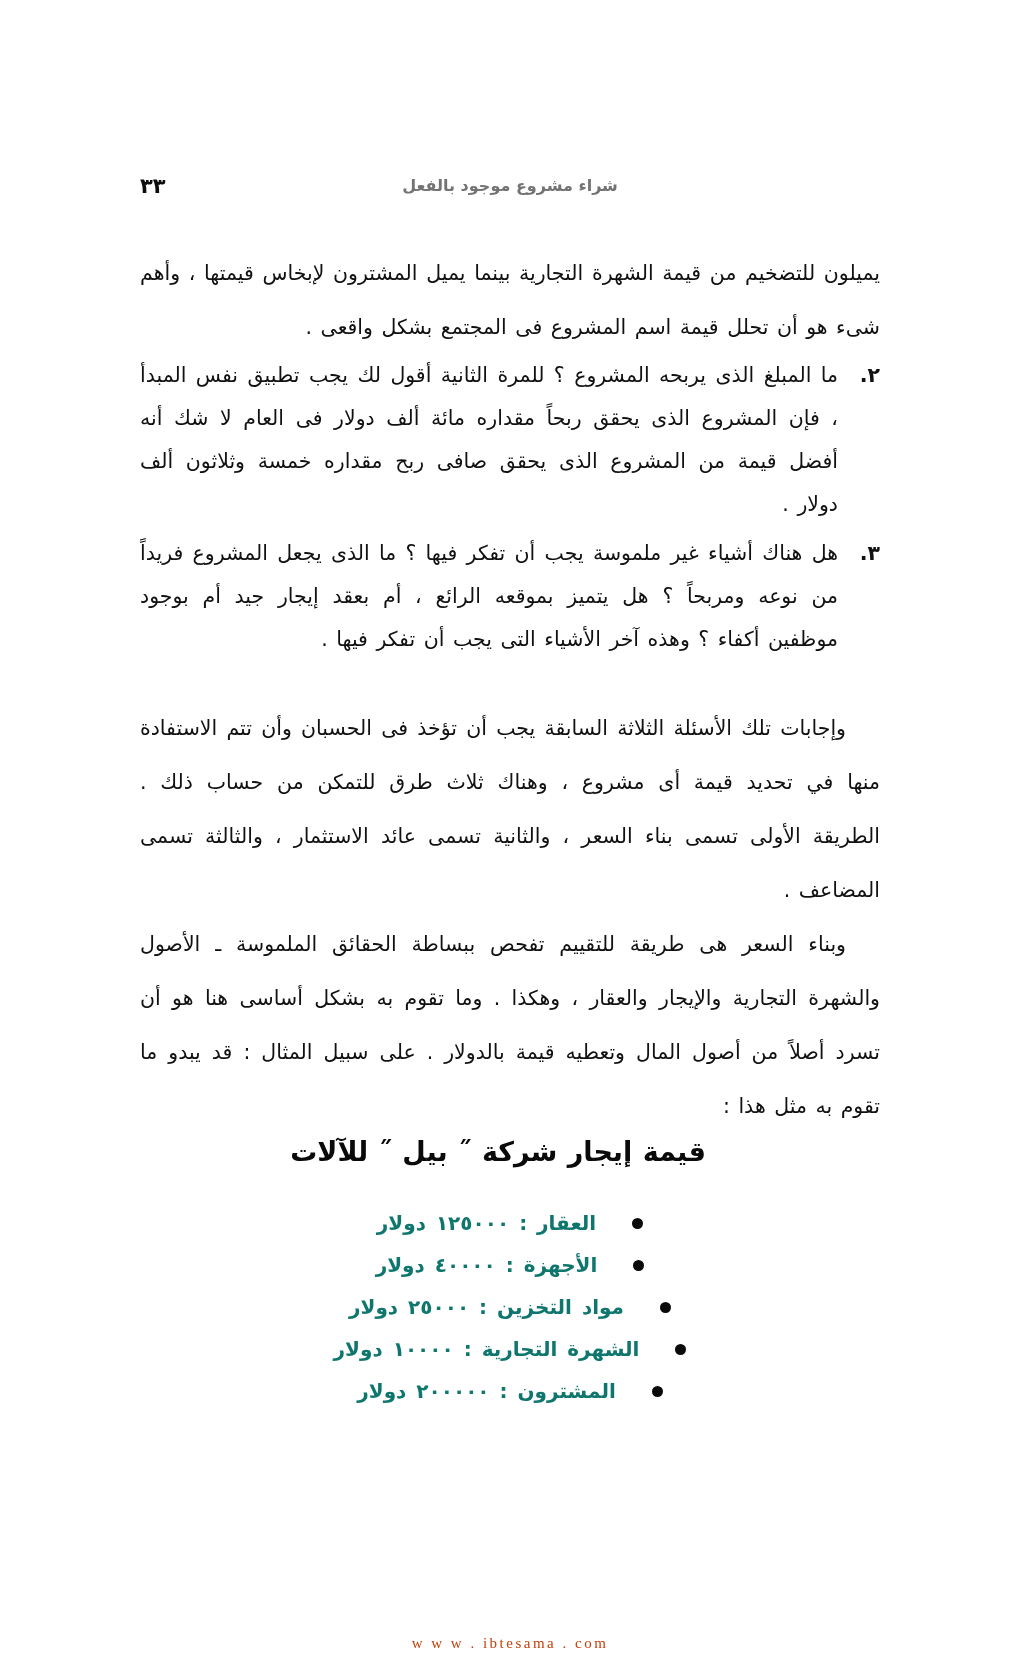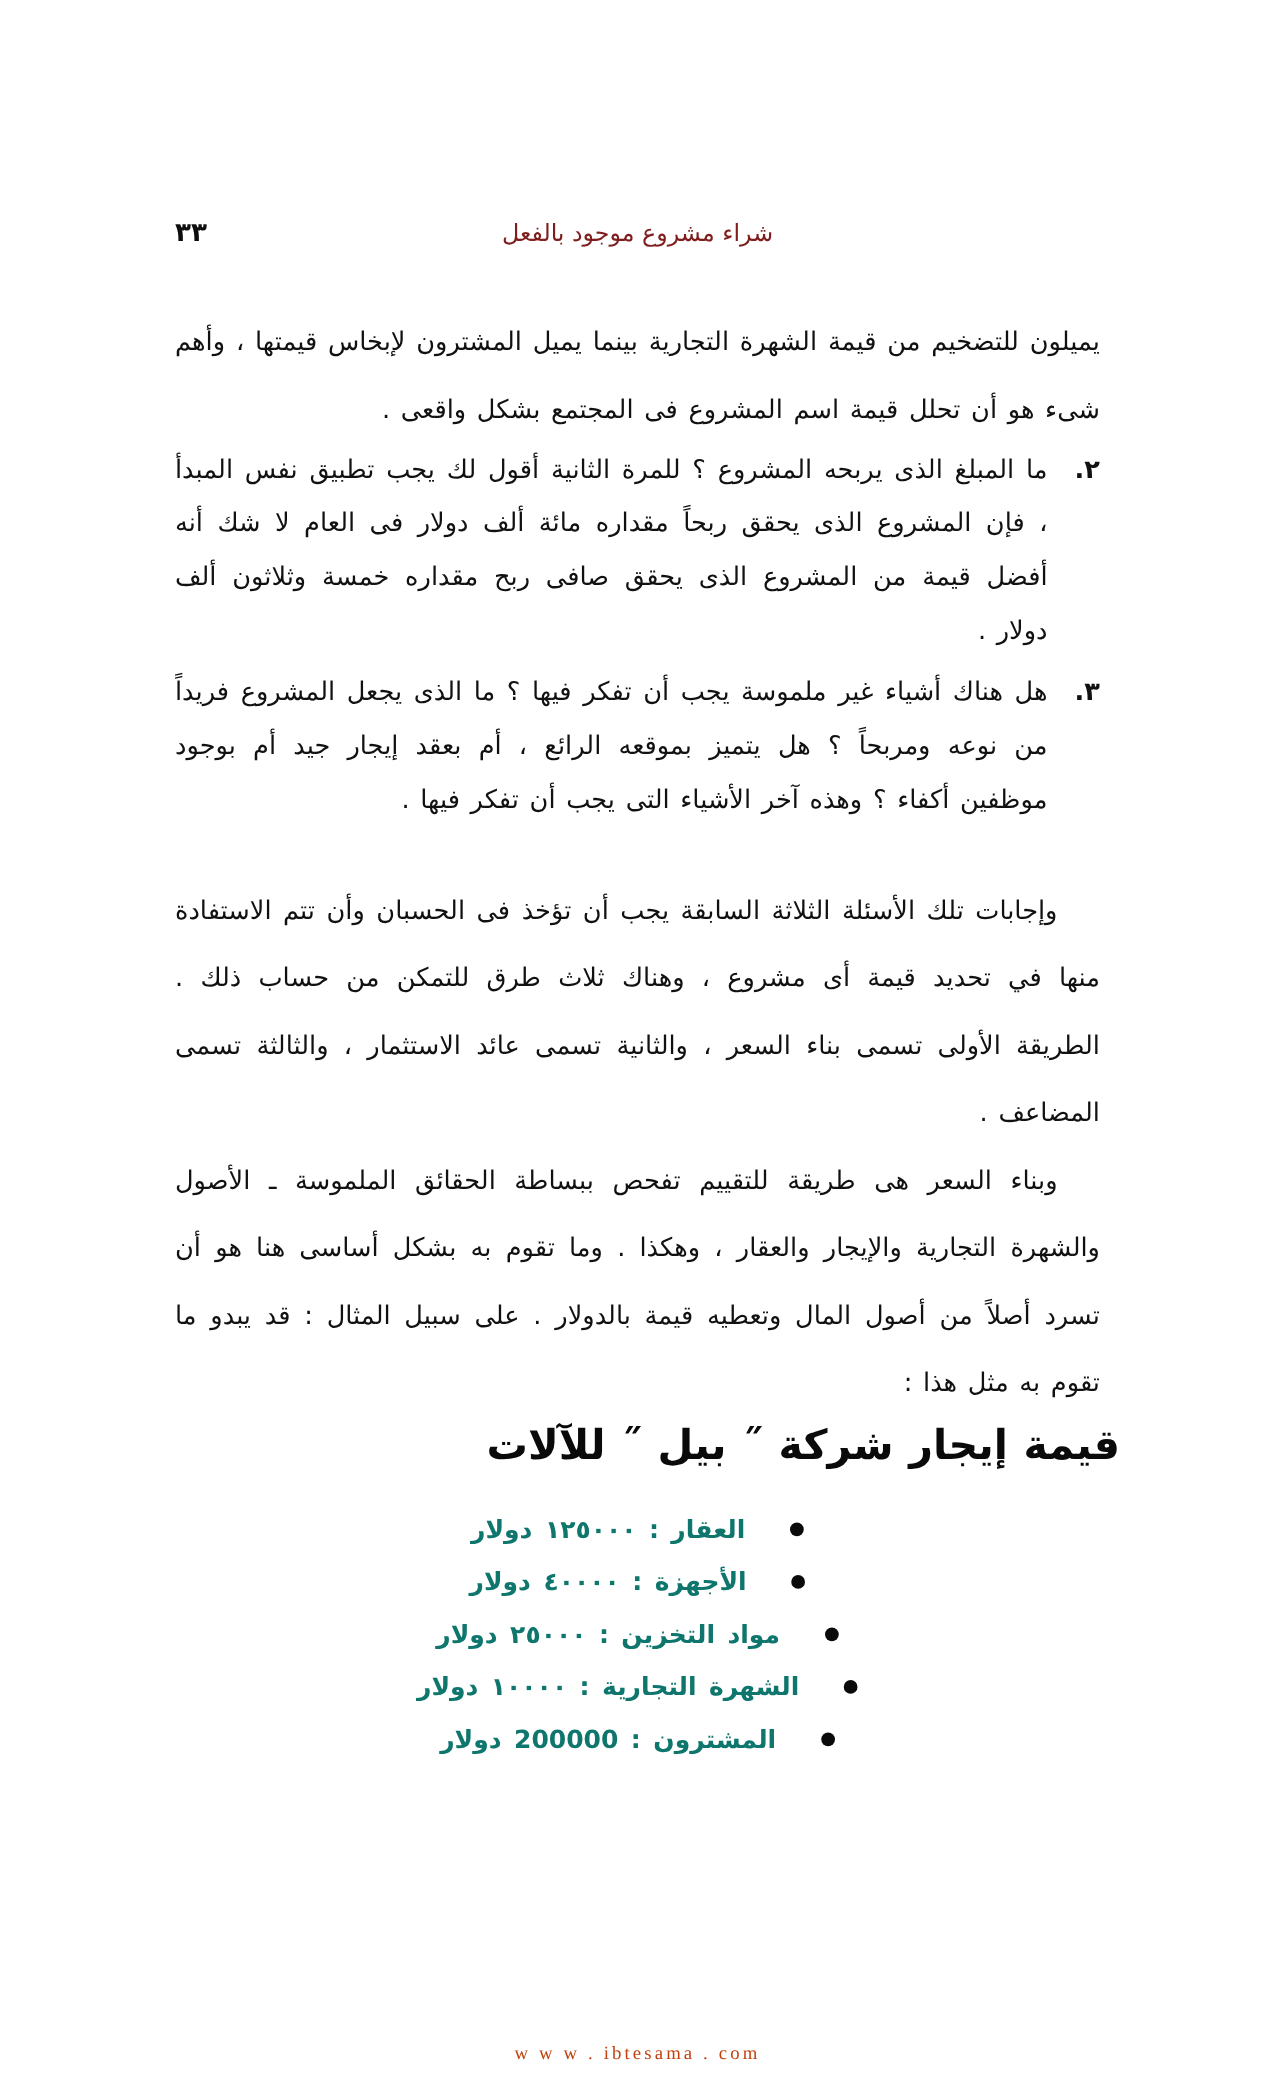--- a/index.html
+++ b/index.html
@@ -38,23 +38,23 @@
     font-size: 21px;
     font-weight: 700;
     letter-spacing: 1px;
     color: #0d0d0d;
   }
   .runhead .title {
     position: absolute;
     left: 50%;
     top: 2px;
     transform: translateX(-50%);
-    font-size: 19px;
-    font-weight: 400;
-    color: #7f1d1d;
+    font-size: 16px;
+    font-weight: 700;
+    color: #737373;
     white-space: nowrap;
   }
 
   
   .column {
     position: absolute;
     top: 232px;
     right: 140px;
     width: 740px;
     direction: rtl;
@@ -103,25 +103,25 @@
     text-align: right;
     font-size: 20.5px;
     font-weight: 700;
     color: #111111;
   }
 
   
   .section-heading {
     position: absolute;
     top: 1122px;
-    right: 124px;
+    right: 152px;
     width: 740px;
     direction: rtl;
-    text-align: right;
-    font-size: 33px;
+    text-align: center;
+    font-size: 27px;
     font-weight: 700;
     color: #0a0a0a;
     letter-spacing: 0px;
     word-spacing: 1px;
   }
 
   
   .bullets {
     position: absolute;
     top: 1188px;
@@ -220,19 +220,19 @@
     <li>
       <span class="dot"></span>
       <span class="btext"><span>مواد التخزين</span> <span>:</span> <span class="bnum">٢٥٠٠٠</span> <span>دولار</span></span>
     </li>
     <li>
       <span class="dot"></span>
       <span class="btext"><span>الشهرة التجارية</span> <span>:</span> <span class="bnum">١٠٠٠٠</span> <span>دولار</span></span>
     </li>
     <li>
       <span class="dot"></span>
-      <span class="btext"><span>المشترون</span> <span>:</span> <span class="bnum">200000</span> <span>دولار</span></span>
+      <span class="btext"><span>المشترون</span> <span>:</span> <span class="bnum">٢٠٠٠٠٠</span> <span>دولار</span></span>
     </li>
   </ul>
 
   <div class="footer">w w w . ibtesama . com</div>
 
 </div>
 
 </body></html>

